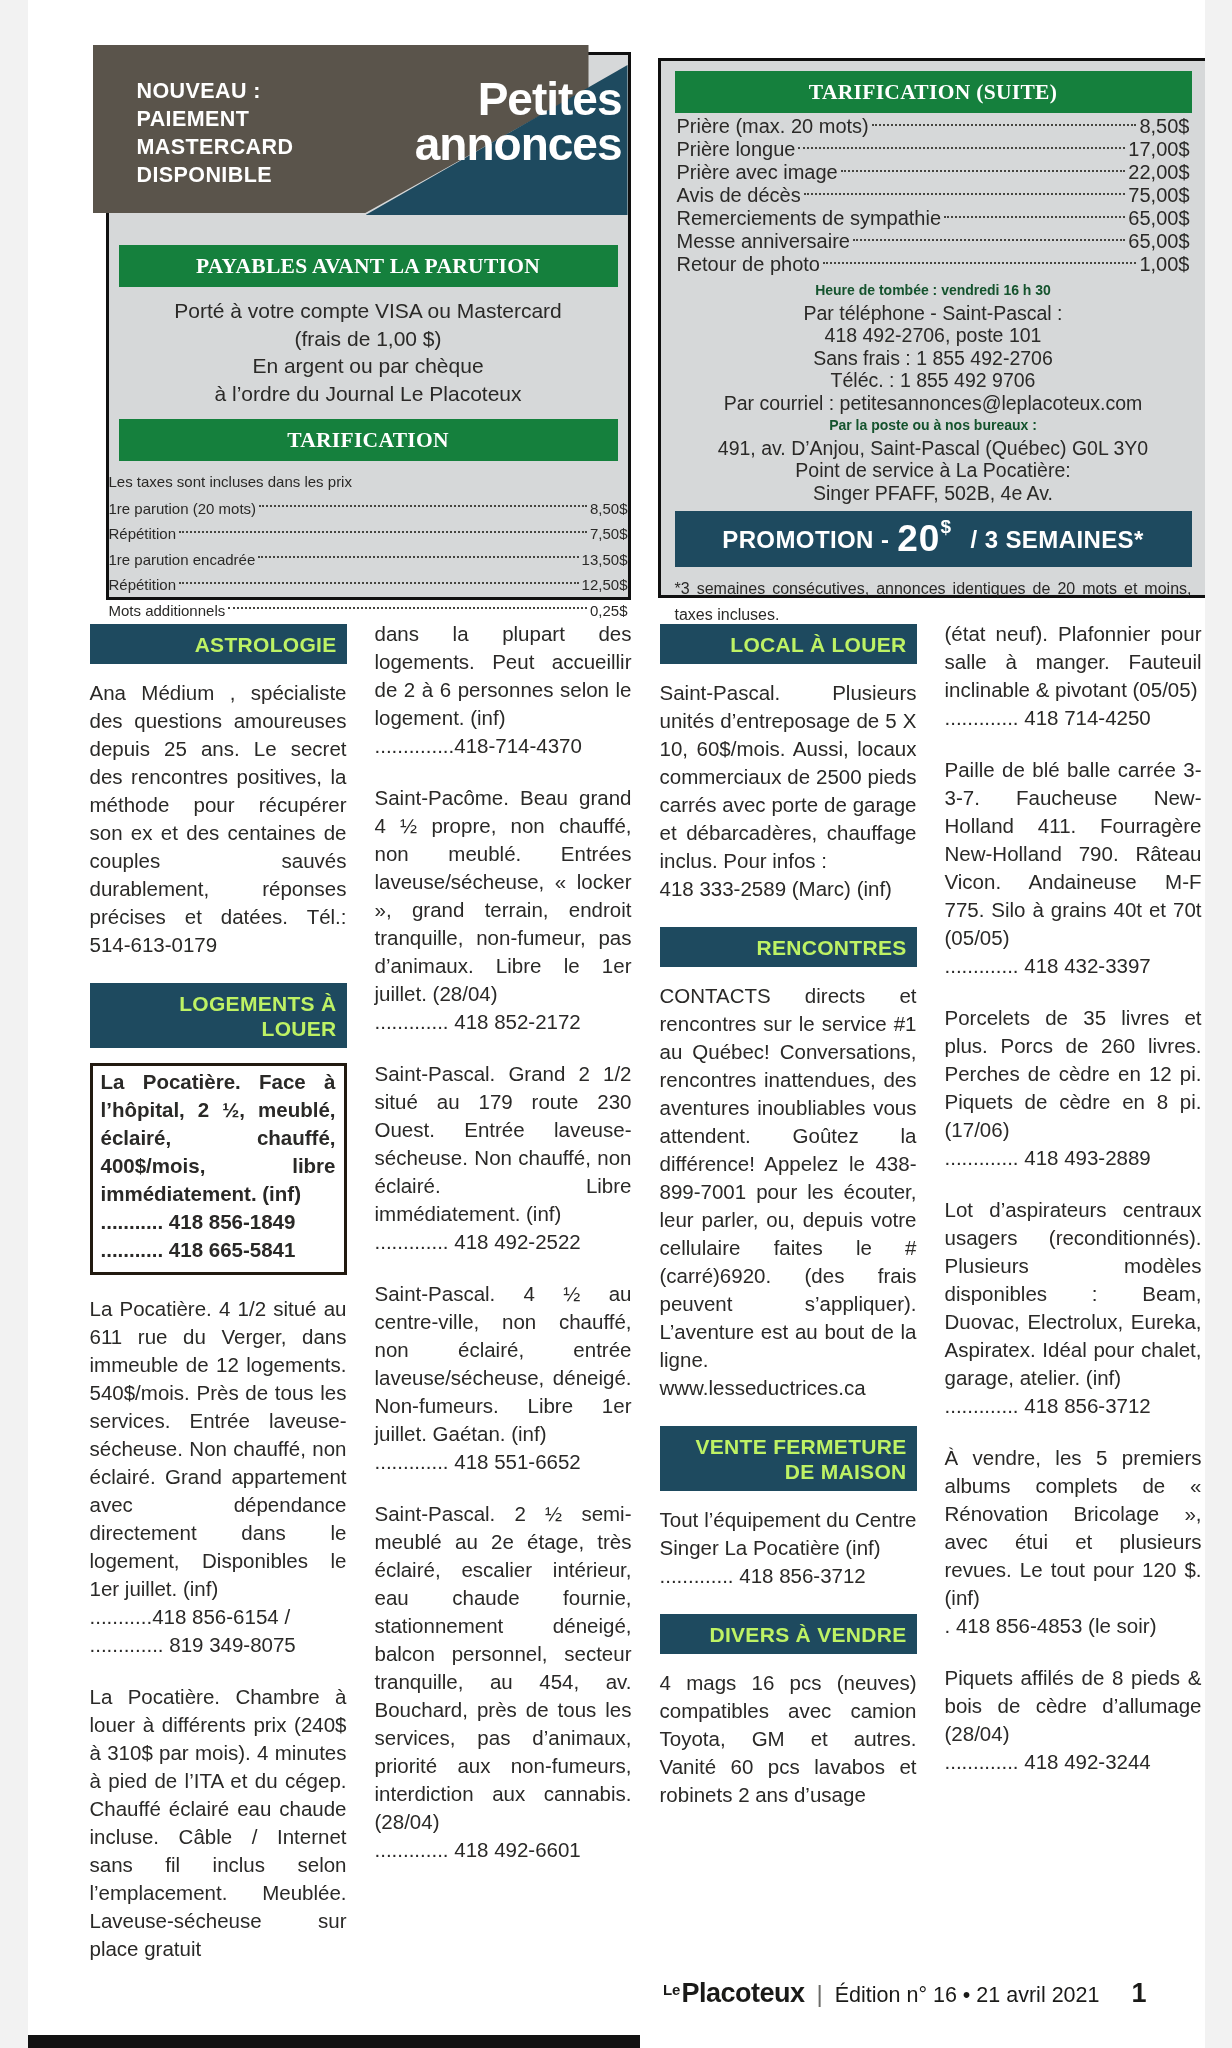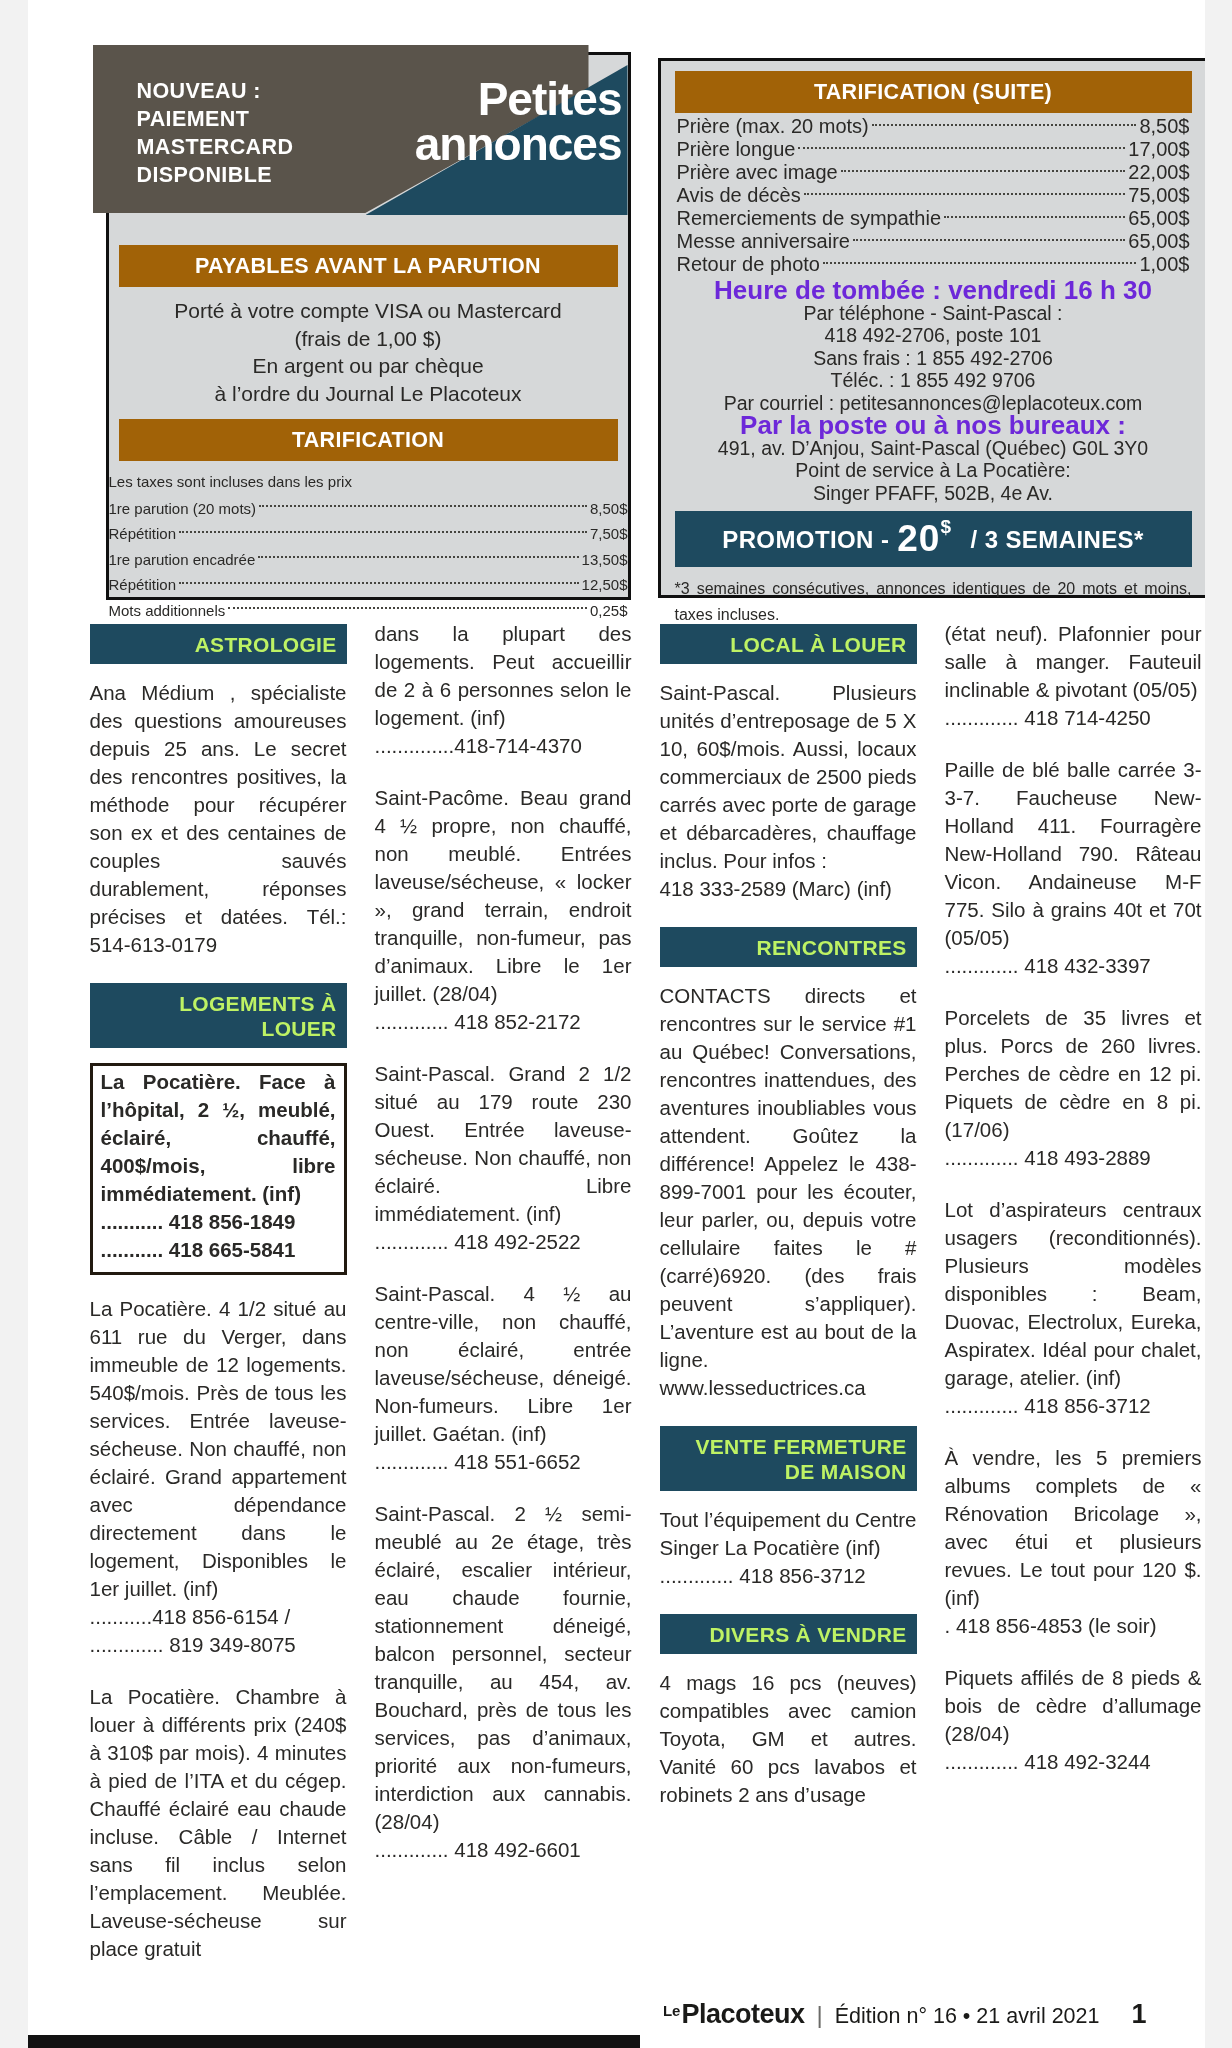--- a/index.html
+++ b/index.html
@@ -16,35 +16,35 @@
   .panel-header{position:relative;height:168px;margin-bottom:22px;}
   .brown-shape{position:absolute;left:-16px;top:-10px;width:496px;height:168px;
                background:#5a544b;clip-path:polygon(0 0,100% 0,100% 26%,55% 100%,0 100%);
                box-sizing:border-box;padding:32px 0 0 44px;z-index:2;}
   .badge-line{color:#fff;font-weight:bold;font-size:21.5px;line-height:28px;letter-spacing:.4px;}
   .teal-shape{position:absolute;right:0;top:10px;width:262px;height:150px;background:#1e4a5f;
               clip-path:polygon(0 100%,100% 0,100% 100%);z-index:3;}
   .header-title{position:absolute;right:6px;top:22px;z-index:4;color:#fff;font-weight:bold;
                 font-size:46px;line-height:.98;text-align:right;letter-spacing:-1px;}
 
-  .bar{background:#a16207;color:#fff;font-weight:bold;text-align:center;
-       font-size:21.5px;padding:9px 0 8px;letter-spacing:.3px;}
+  .bar{background:#15803d;color:#fff;font-weight:bold;text-align:center;
+       font-size:21.5px;padding:9px 0 8px;letter-spacing:.3px;font-family:Liberation Serif, serif;}
   .left-panel .bar{margin:0 10px;}
   .payables-text{text-align:center;font-size:21px;line-height:27.5px;margin:10px 8px 12px;}
   .tarif-body{margin:8px 0 0;font-size:15px;line-height:25.5px;}
   .tarif-note{margin-bottom:1px;}
 
   .price-row{display:flex;align-items:center;}
   .price-row .pl,.price-row .pp{white-space:nowrap;}
   .dots{flex:1;border-bottom:2.5px dotted #45443f;margin:0 3px 4px;min-width:18px;}
 
   .suite-rows{margin:2px 2px 0;font-size:20px;line-height:23px;}
   .contact-block{margin-top:3px;}
   .cline{text-align:center;font-size:19.5px;line-height:22.5px;}
-  .cbold{font-weight:bold;color:#6d28d9;font-size:26px;}
+  .cbold{font-weight:bold;color:#14532d;font-size:14px;}
   .promo{margin-top:7px;background:#1e4a5f;color:#fff;text-align:center;
          padding:5px 0 7px;font-weight:bold;font-size:24px;letter-spacing:.4px;}
   .promo .amount{font-size:37px;vertical-align:-3px;letter-spacing:1px;margin-left:8px;}
   .promo .cur{font-size:19px;vertical-align:15px;}
   .promo .suffix{margin-left:12px;}
   .footnote{font-size:16px;line-height:25.5px;text-align:justify;margin-top:9px;}
 
   
   .cols{position:absolute;left:62px;top:620px;width:1112px;display:flex;gap:28px;}
   .col{width:257px;flex:0 0 257px;}
@@ -53,21 +53,21 @@
                margin-bottom:15px;}
   .ad{margin-bottom:24px;font-size:20.5px;line-height:28px;}
   .ad-text{text-align:justify;}
   .phone{white-space:nowrap;}
   .boxed{border:3px solid #221a10;padding:2px 8px 8px;font-weight:bold;margin-bottom:20px;}
   .col .section-bar{margin-top:4px;}
 
   
   .footer{position:absolute;right:58px;top:1978px;display:flex;align-items:baseline;color:#1a1a18;}
   .logo-le{font-size:15px;font-weight:bold;position:relative;top:-7px;margin-right:1px;}
-  .logo-main{font-size:27px;font-weight:bold;letter-spacing:-.5px;margin-top:21px;}
+  .logo-main{font-size:27px;font-weight:bold;letter-spacing:-.5px;}
   .foot-sep{margin:0 12px;font-size:24px;color:#6b6b68;font-weight:400;}
   .foot-edition{font-size:21.5px;}
   .foot-page{font-size:27px;font-weight:bold;margin-left:32px;}
 
   .bottom-strip{position:absolute;left:0;bottom:0;width:612px;height:13px;background:#121212;}
 </style>
 </head>
 <body>
 
 <div class="page">

